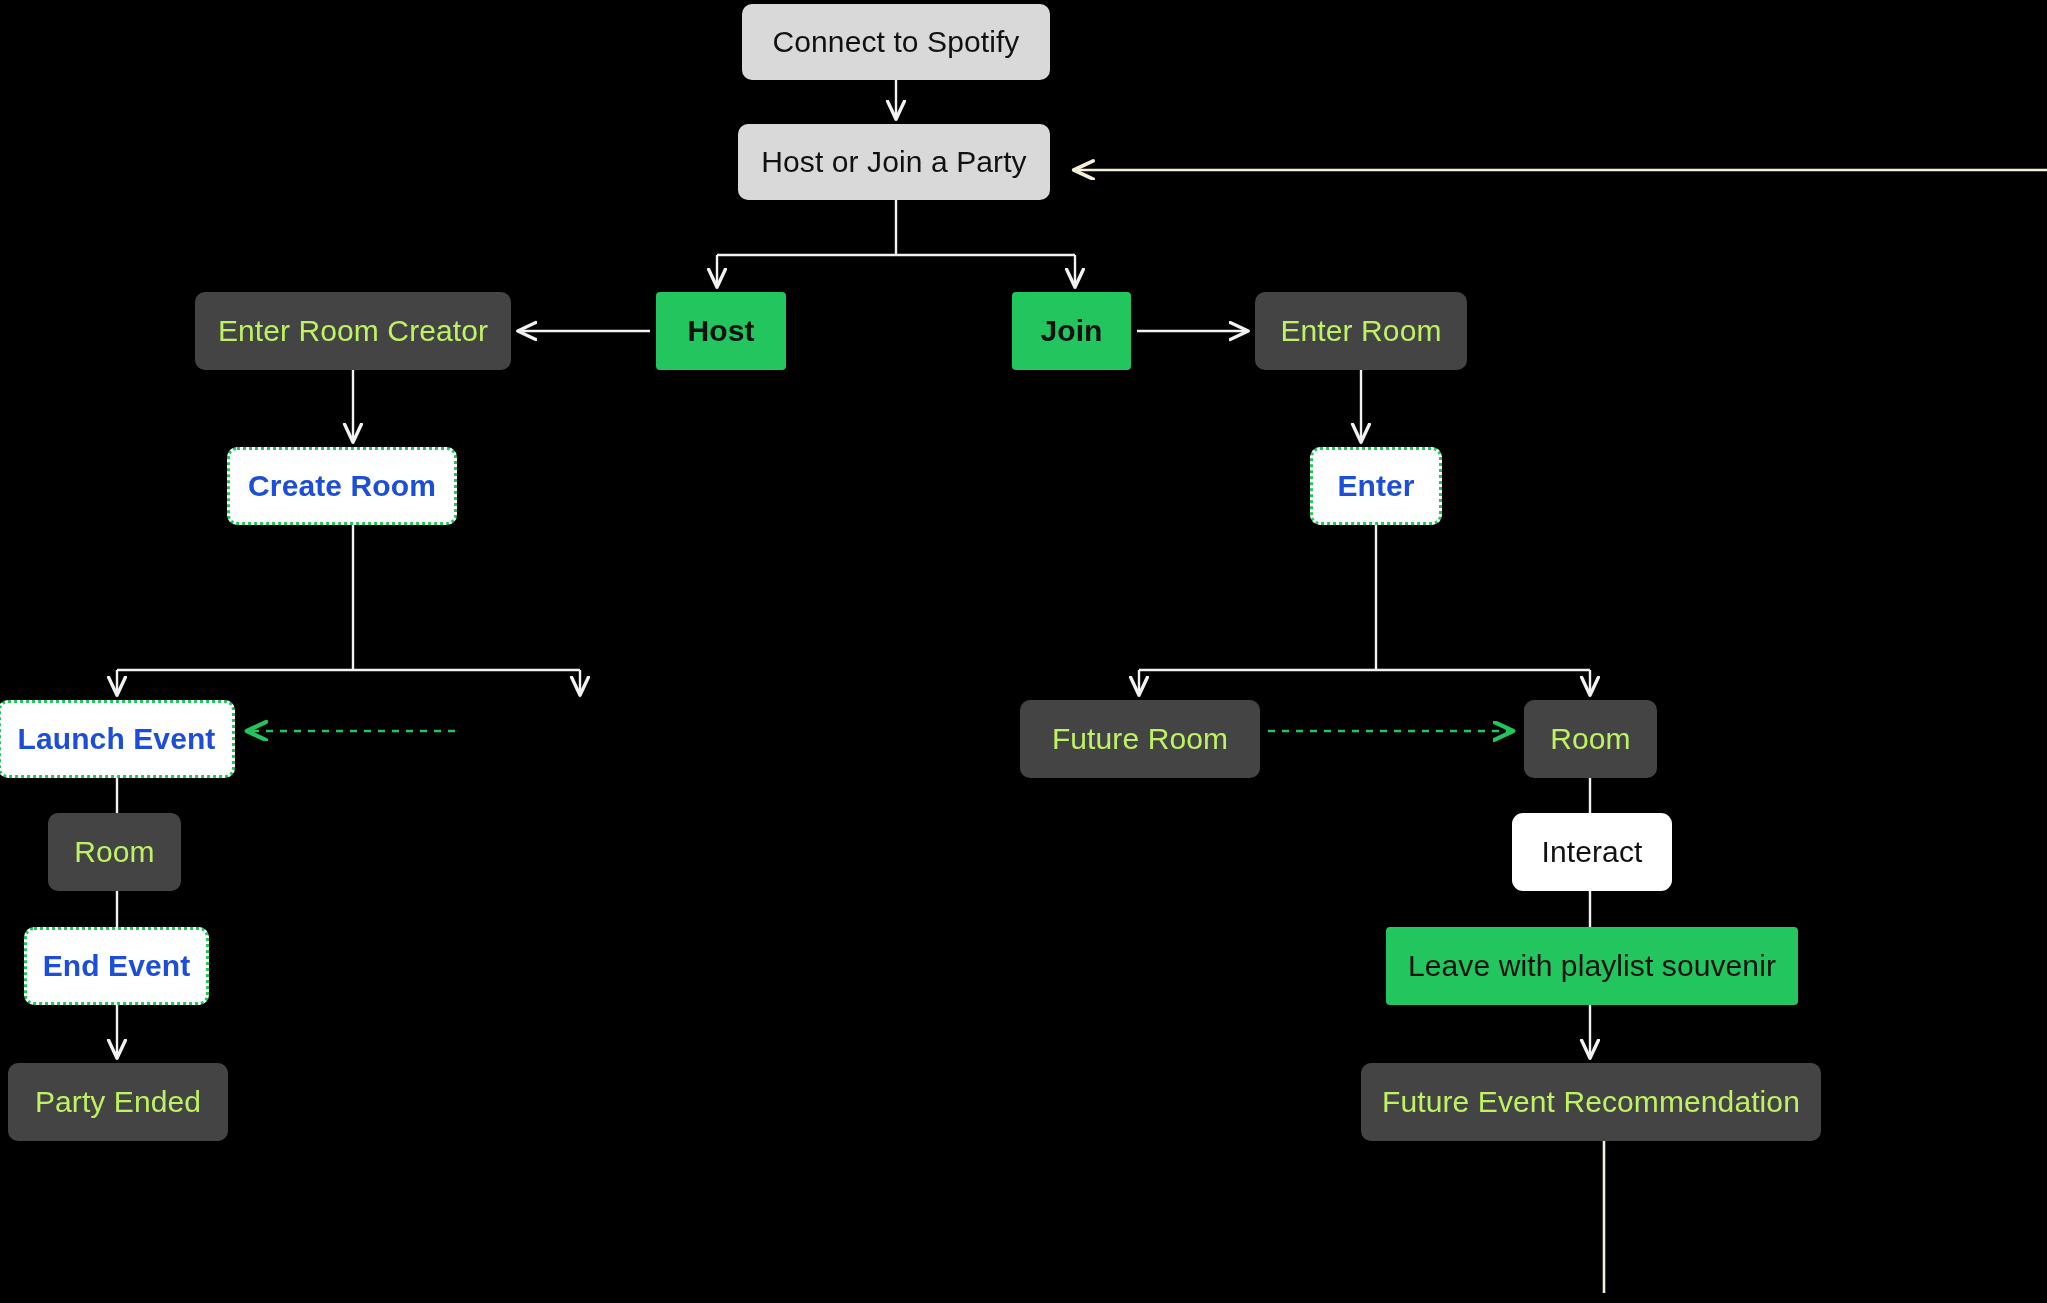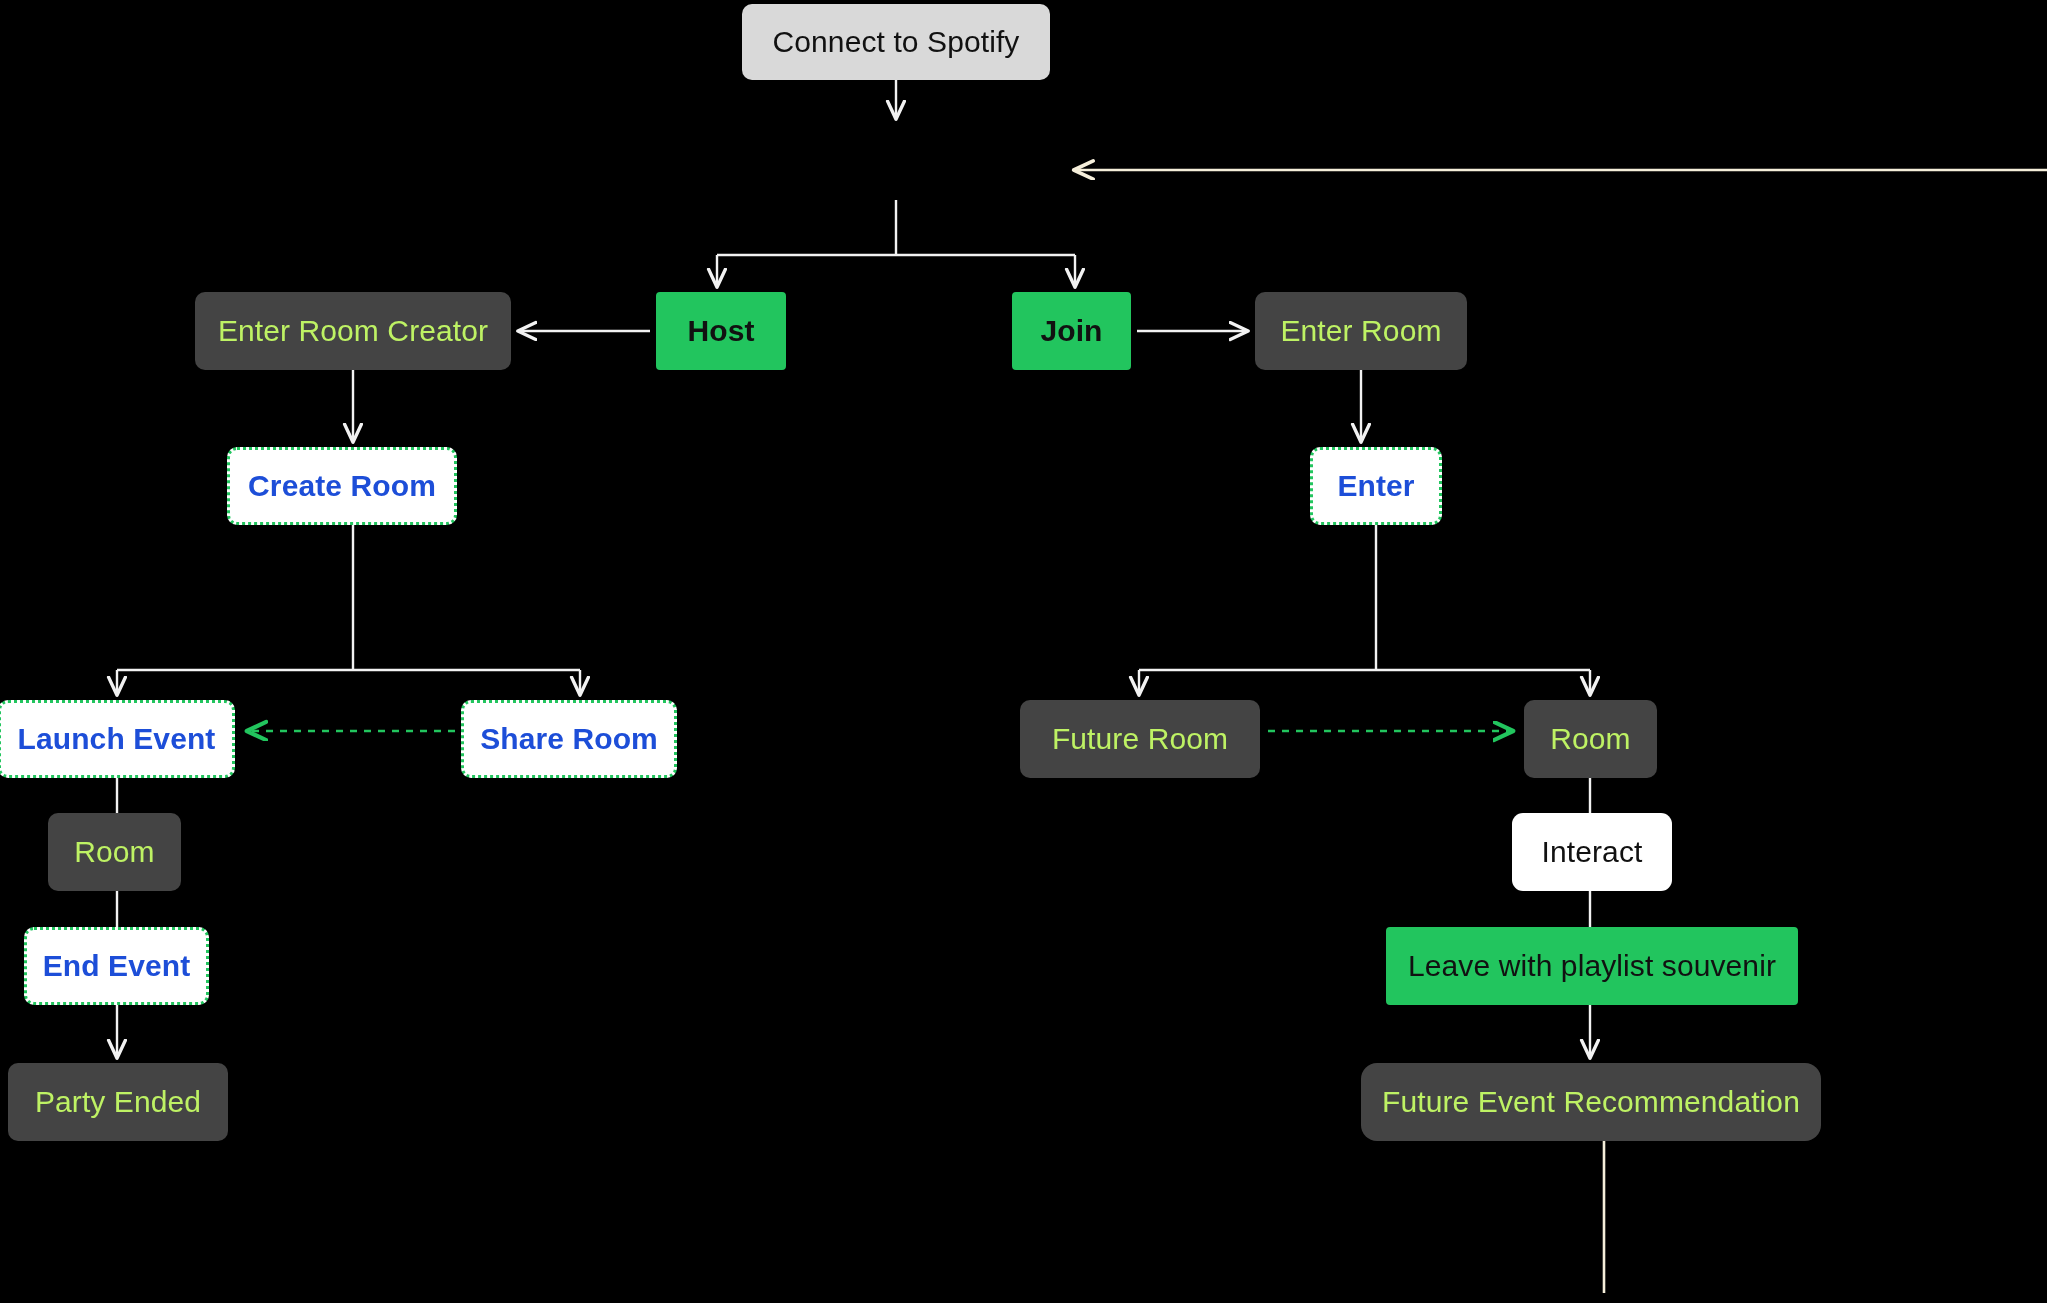--- a/index.html
+++ b/index.html
@@ -141,20 +141,23 @@
     <g stroke="#F5EEDA" stroke-width="2.6" fill="none">
       <path d="M1604,1141 L1604,1303"></path>
       <path d="M2047,170 L1075,170" marker-end="url(#arw-c)"></path>
     </g>
   </svg>
 
   <div class="node n-light" style="left:742px; top:4px; width:308px; height:76px;">
     <span>Connect to Spotify</span>
   </div>
 
+  <div class="node n-light" style="left:738px; top:124px; width:312px; height:76px;">
+    <span>Host or Join a Party</span>
+  </div>
 
   <div class="node n-dark" style="left:195px; top:292px; width:316px; height:78px;">
     <span>Enter Room Creator</span>
   </div>
 
   <div class="node n-green-solid" style="left:656px; top:292px; width:130px; height:78px;">
     <span>Host</span>
   </div>
 
   <div class="node n-green-solid" style="left:1012px; top:292px; width:119px; height:78px;">
@@ -170,23 +173,20 @@
   </div>
 
   <div class="node n-green-dotted" style="left:1310px; top:447px; width:132px; height:78px;">
     <span>Enter</span>
   </div>
 
   <div class="node n-green-dotted" style="left:-2px; top:700px; width:237px; height:78px;">
     <span>Launch Event</span>
   </div>
 
-  <div class="node n-green-dotted" style="left:461px; top:700px; width:216px; height:78px;">
-    <span>Share Room</span>
-  </div>
 
   <div class="node n-dark" style="left:1020px; top:700px; width:240px; height:78px;">
     <span>Future Room</span>
   </div>
 
   <div class="node n-dark" style="left:1524px; top:700px; width:133px; height:78px;">
     <span>Room</span>
   </div>
 
   <div class="node n-dark" style="left:48px; top:813px; width:133px; height:78px;">
@@ -202,17 +202,17 @@
   </div>
 
   <div class="node n-green-solid regular" style="left:1386px; top:927px; width:412px; height:78px;">
     <span>Leave with playlist souvenir</span>
   </div>
 
   <div class="node n-dark" style="left:8px; top:1063px; width:220px; height:78px;">
     <span>Party Ended</span>
   </div>
 
-  <div class="node n-dark" style="left:1361px; top:1063px; width:460px; height:78px;border-radius:16px;">
+  <div class="node n-dark" style="left:1361px; top:1063px; width:460px; height:78px;">
     <span>Future Event Recommendation</span>
   </div>
 
 </div>
 
 </body></html>

